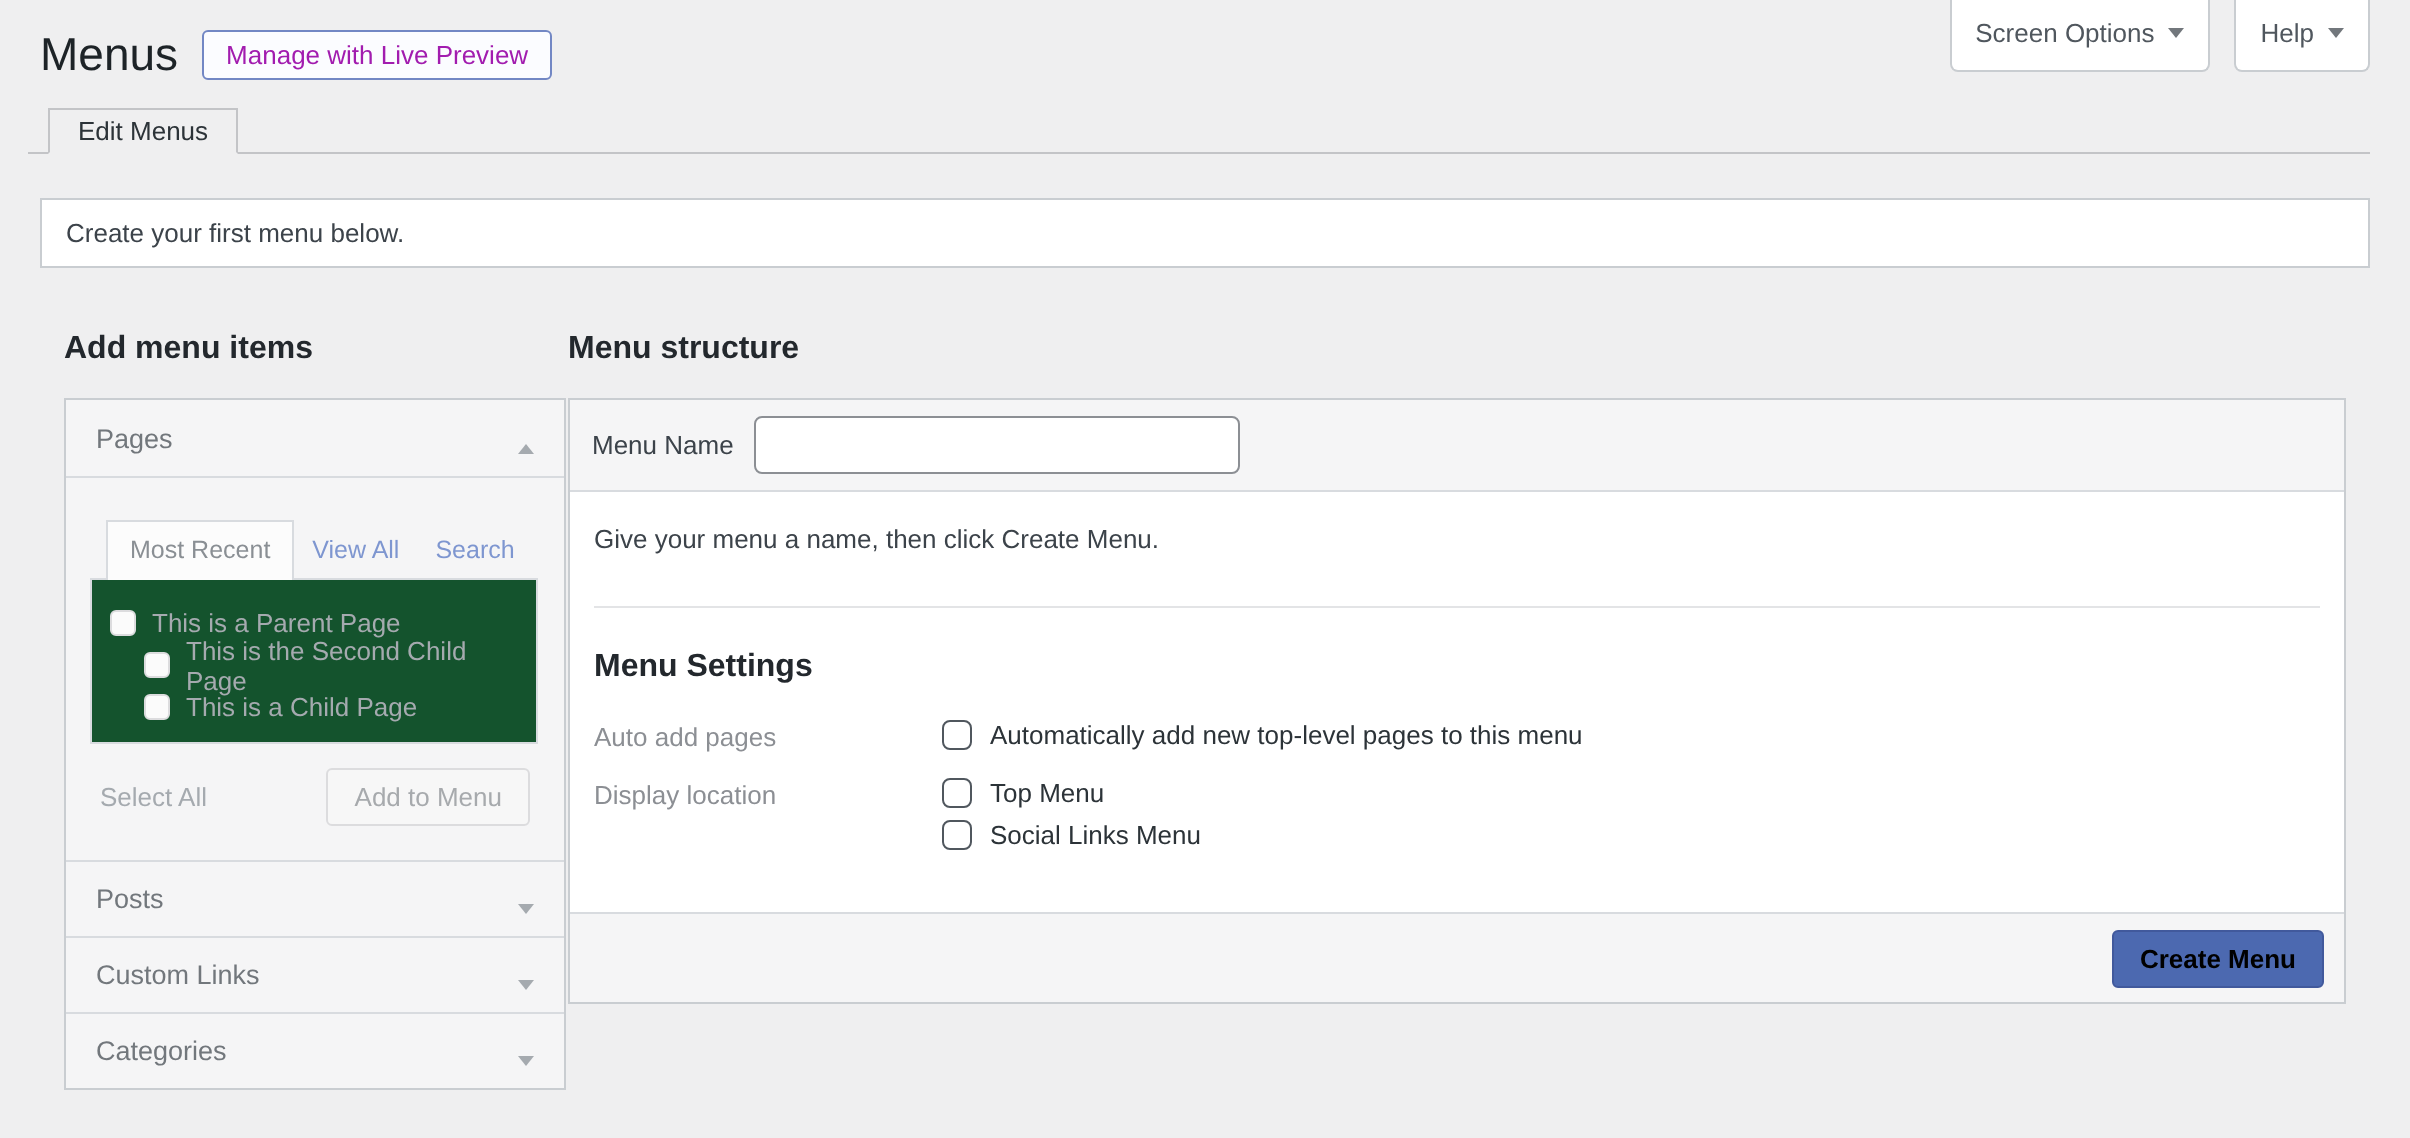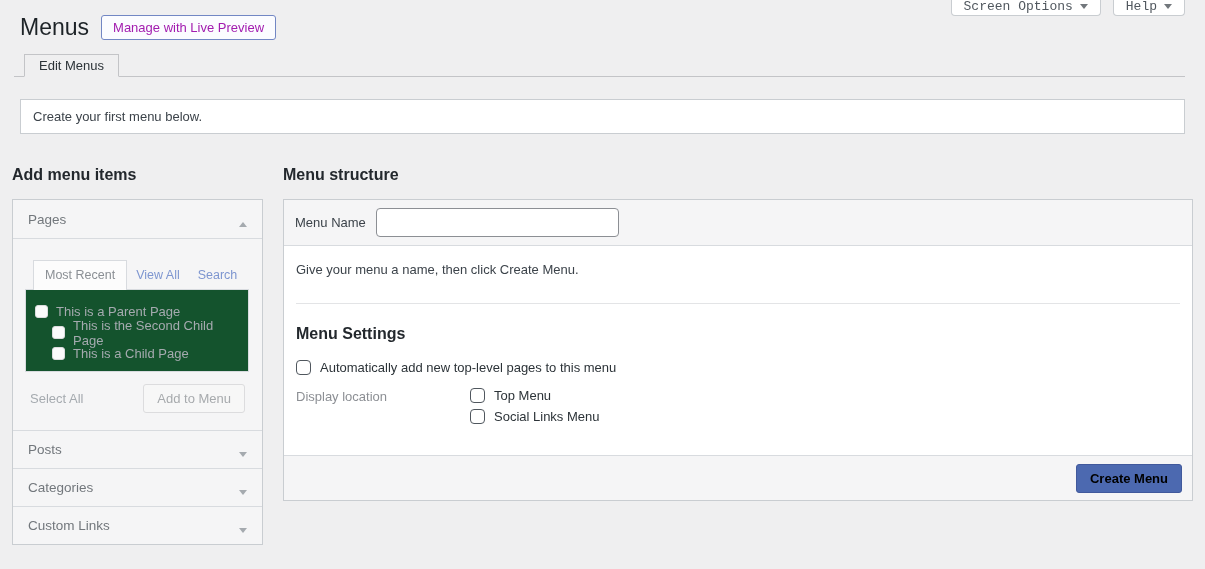--- a/index.html
+++ b/index.html
@@ -20,22 +20,21 @@
     border: 1px solid #c9cdd1;
     border-top: none;
     border-radius: 0 0 4px 4px;
     padding: 3px 12px 5px;
     font-size: 13px;
     color: #50575e;
     display: inline-flex;
     align-items: center;
     gap: 7px;
     cursor: pointer;
-    height: 16px;
-    font-family: Liberation Mono, monospace;
+    height: 36px;
   }
   .tri-down {
     width: 0; height: 0; display: inline-block;
     border-left: 4px solid transparent;
     border-right: 4px solid transparent;
     border-top: 5px solid #72777c;
   }
 
   
   .page-header { display: flex; align-items: flex-end; padding: 15px 20px 0 20px; }
@@ -72,21 +71,21 @@
   .notice {
     margin: 22px 20px 0;
     background: #fff;
     border: 1px solid #c9cdd1;
     padding: 9px 12px;
     font-size: 13px;
     color: #3c434a;
   }
 
   
-  .columns { display: flex; gap: 20px; margin: 0 12px; align-items: flex-start; }
+  .columns { display: flex; gap: 1px; margin: 0 32px; align-items: flex-start; }
   .col-left { width: 251px; flex: none; }
   .col-right { flex: 1; }
   .col-heading { margin: 32px 0 15px; font-size: 16px; font-weight: 700; color: #23282d; }
 
   
   .accordion { border: 1px solid #c9cdd1; background: #f5f5f6; }
   .acc-header {
     display: flex; justify-content: space-between; align-items: flex-end;
     padding: 11px 15px; height: 38px;
     font-size: 13.5px; color: #72777c;
@@ -237,26 +236,26 @@
           <button class="add-to-menu-btn">Add to Menu</button>
         </div>
       </div>
 
       <div class="acc-header">
         <span>Posts</span>
         <span class="tri-down-sm"></span>
       </div>
 
       <div class="acc-header">
+        <span>Custom Links</span>
+        <span class="tri-down-sm"></span>
+      </div>
+
+      <div class="acc-header">
         <span>Categories</span>
-        <span class="tri-down-sm"></span>
-      </div>
-
-      <div class="acc-header">
-        <span>Custom Links</span>
         <span class="tri-down-sm"></span>
       </div>
 
     </div>
   </div>
 
   <div class="col-right">
     <h2 class="col-heading">Menu structure</h2>
 
     <div class="menu-panel">
@@ -267,20 +266,21 @@
       </div>
 
       <div class="panel-body">
         <p class="hint-text">Give your menu a name, then click Create Menu.</p>
 
         <hr class="body-divider">
 
         <h3 class="settings-heading">Menu Settings</h3>
 
         <div class="setting-row">
+          <span class="setting-label">Auto add pages</span>
           <div class="setting-control">
             <label class="cb-row">
               <span class="cb"></span>
               <span class="cb-label">Automatically add new top-level pages to this menu</span>
             </label>
           </div>
         </div>
 
         <div class="setting-row">
           <span class="setting-label">Display location</span>

